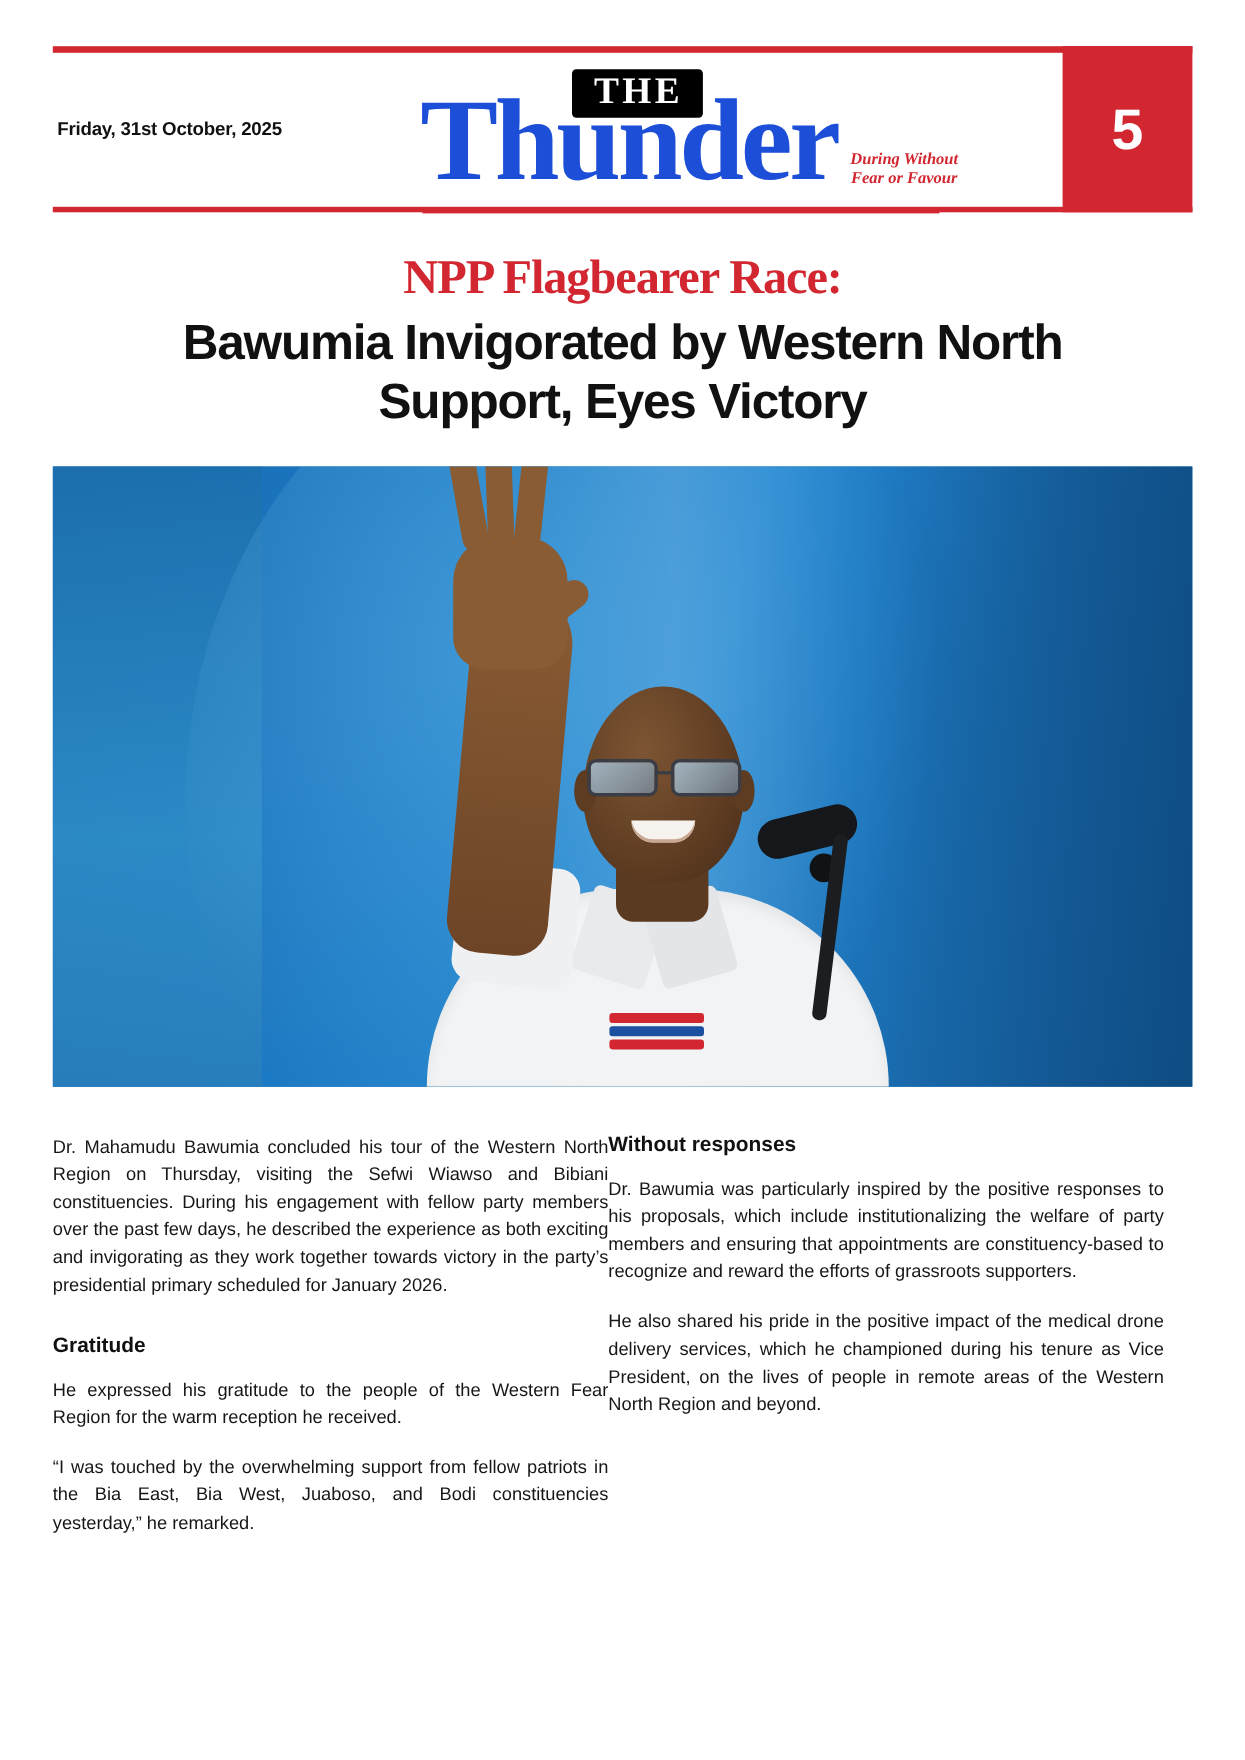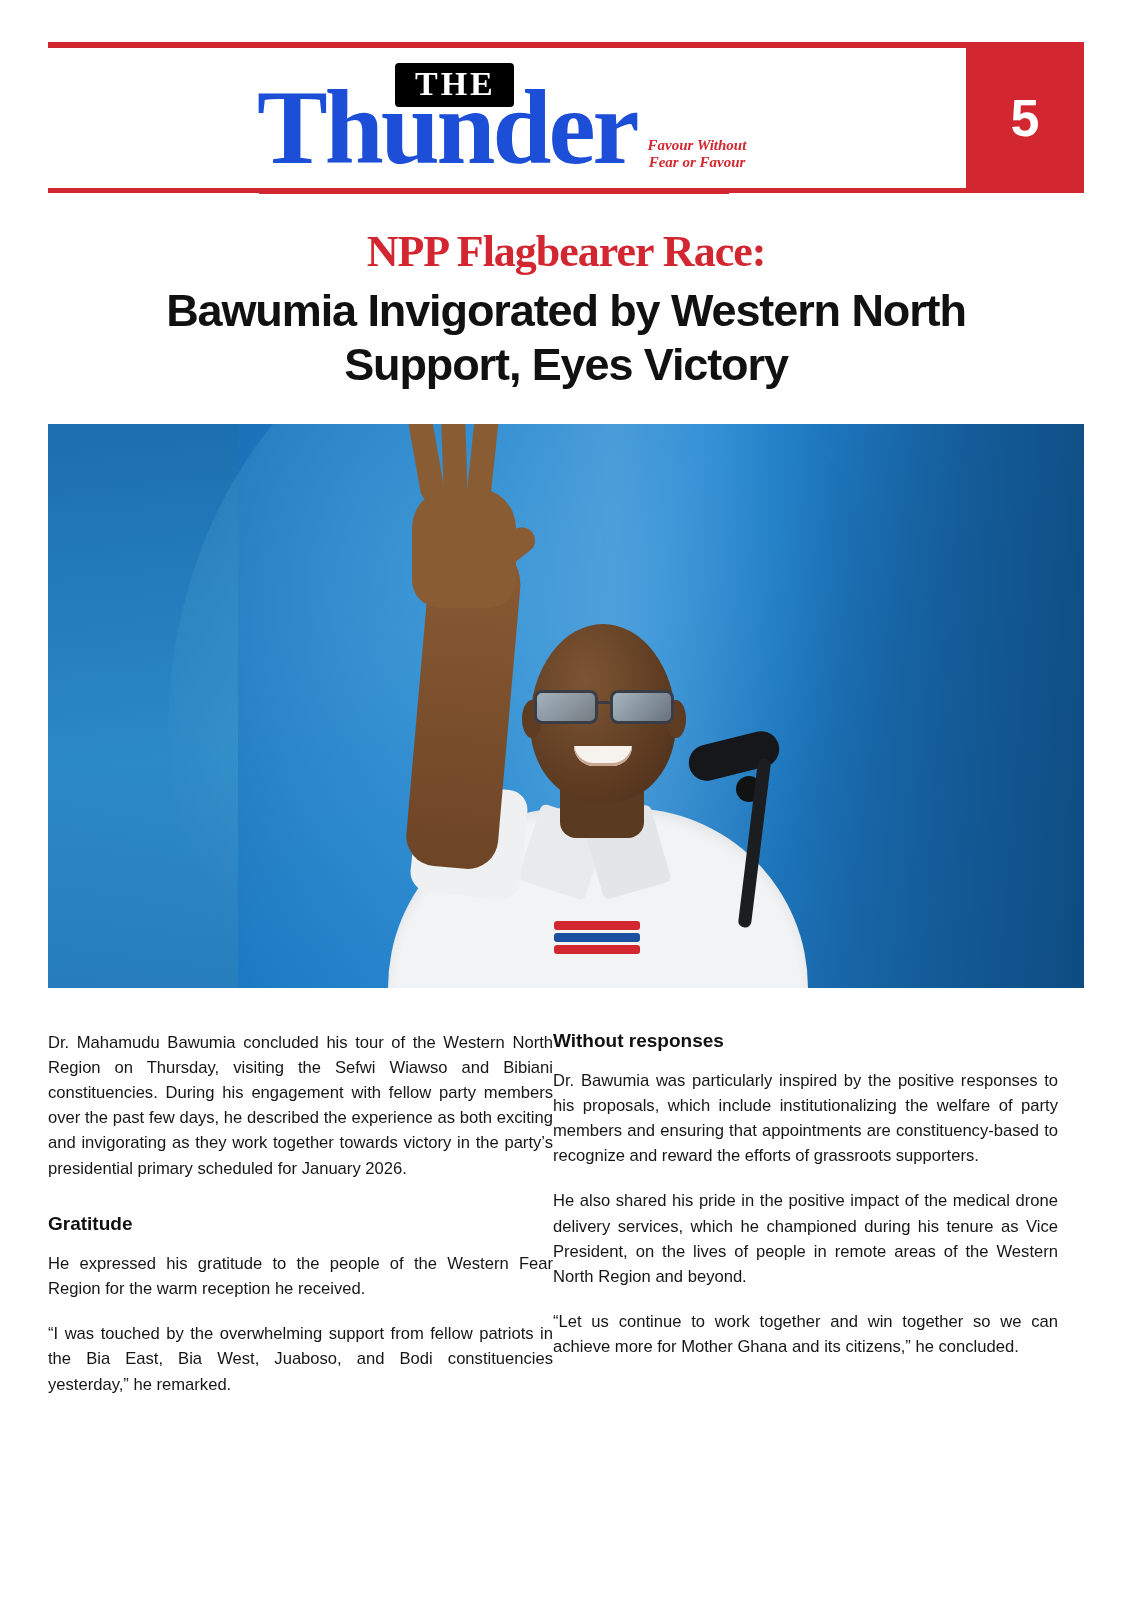--- a/index.html
+++ b/index.html
@@ -281,28 +281,31 @@
     margin: 0 0 16px 0;
   }
   .col-left .gratitude-head { margin-top: 32px; }
 </style>
 </head>
 <body>
 
 <div class="page">
 
   <div class="masthead">
+    <div class="masthead-date">
+      <span>Friday, 31st October, 2025</span>
+    </div>
 
     <div class="masthead-logo">
       <div class="logo-wrap">
         <div class="logo-the">THE</div>
         <div class="logo-thunder">Thunder</div>
         <div class="logo-underline"></div>
         <div class="logo-slogan">
-          <div>Favour Without</div>
+          <div>During Without</div>
           <div>Fear or Favour</div>
         </div>
       </div>
     </div>
 
     <div class="masthead-page">5</div>
   </div>
 
   <div class="headline-block">
     <div class="kicker">NPP Flagbearer Race:</div>
@@ -353,17 +356,16 @@
       <p>Dr. Mahamudu Bawumia concluded his tour of the Western North Region on Thursday, visiting the Sefwi Wiawso and Bibiani constituencies. During his engagement with fellow party members over the past few days, he described the experience as both exciting and invigorating as they work together towards victory in the party’s presidential primary scheduled for January 2026.</p>
       <h2 class="subhead gratitude-head">Gratitude</h2>
       <p>He expressed his gratitude to the people of the Western Fear Region for the warm reception he received.</p>
       <p>“I was touched by the overwhelming support from fellow patriots in the Bia East, Bia West, Juaboso, and Bodi constituencies yesterday,” he remarked.</p>
     </div>
 
     <div class="col col-right">
       <h2 class="subhead">Without responses</h2>
       <p>Dr. Bawumia was particularly inspired by the positive responses to his proposals, which include institutionalizing the welfare of party   members and ensuring that appointments are constituency-based to recognize and reward the efforts of grassroots supporters.</p>
       <p>He also shared his pride in the positive impact of the medical drone delivery services, which he championed during his tenure as Vice President, on the lives of people in remote areas of the Western North Region and beyond.</p>
-      <p>“Let us continue to work together and win together so we can achieve more for Mother Ghana and its citizens,” he concluded.</p>
     </div>
 
   </div>
 </div>
 
 </body></html>

